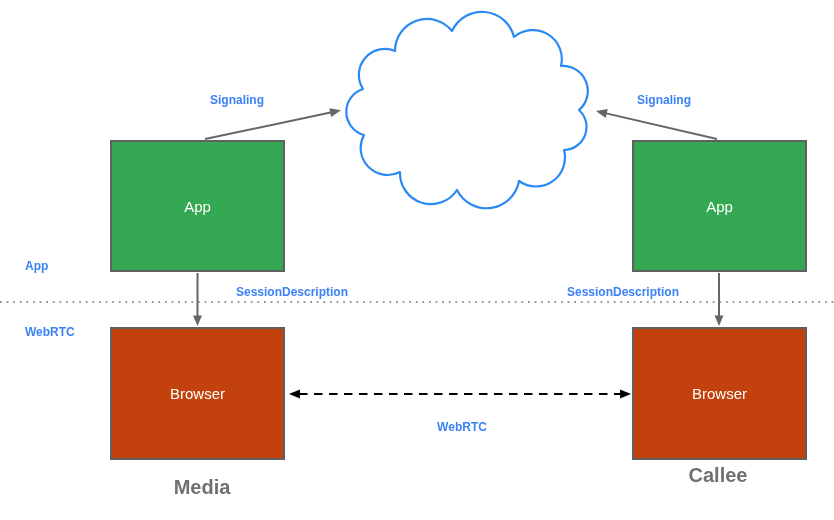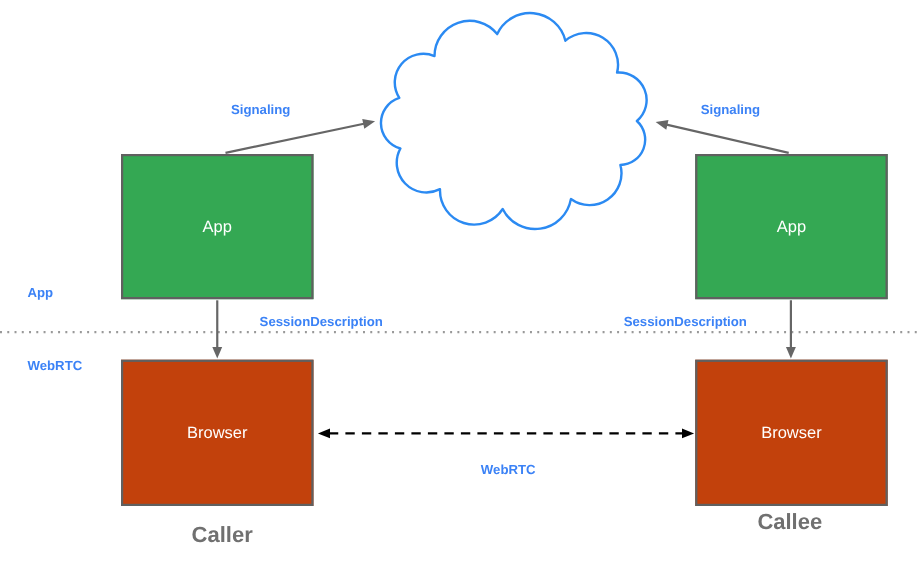--- a/index.html
+++ b/index.html
@@ -129,16 +129,16 @@
 
   <div class="lbl lbl-centered lbl-signaling-left">Signaling</div>
   <div class="lbl lbl-centered lbl-signaling-right">Signaling</div>
   <div class="lbl lbl-centered lbl-sessiondesc-left">SessionDescription</div>
   <div class="lbl lbl-centered lbl-sessiondesc-right">SessionDescription</div>
   <div class="lbl lbl-centered lbl-media">WebRTC</div>
 
   <div class="lbl lbl-layer-app">App</div>
   <div class="lbl lbl-layer-webrtc">WebRTC</div>
 
-  <div class="caption caption-caller">Caller</div>
+  <div class="caption caption-caller">Media</div>
   <div class="caption caption-callee">Callee</div>
 
 </div>
 
 </body></html>

